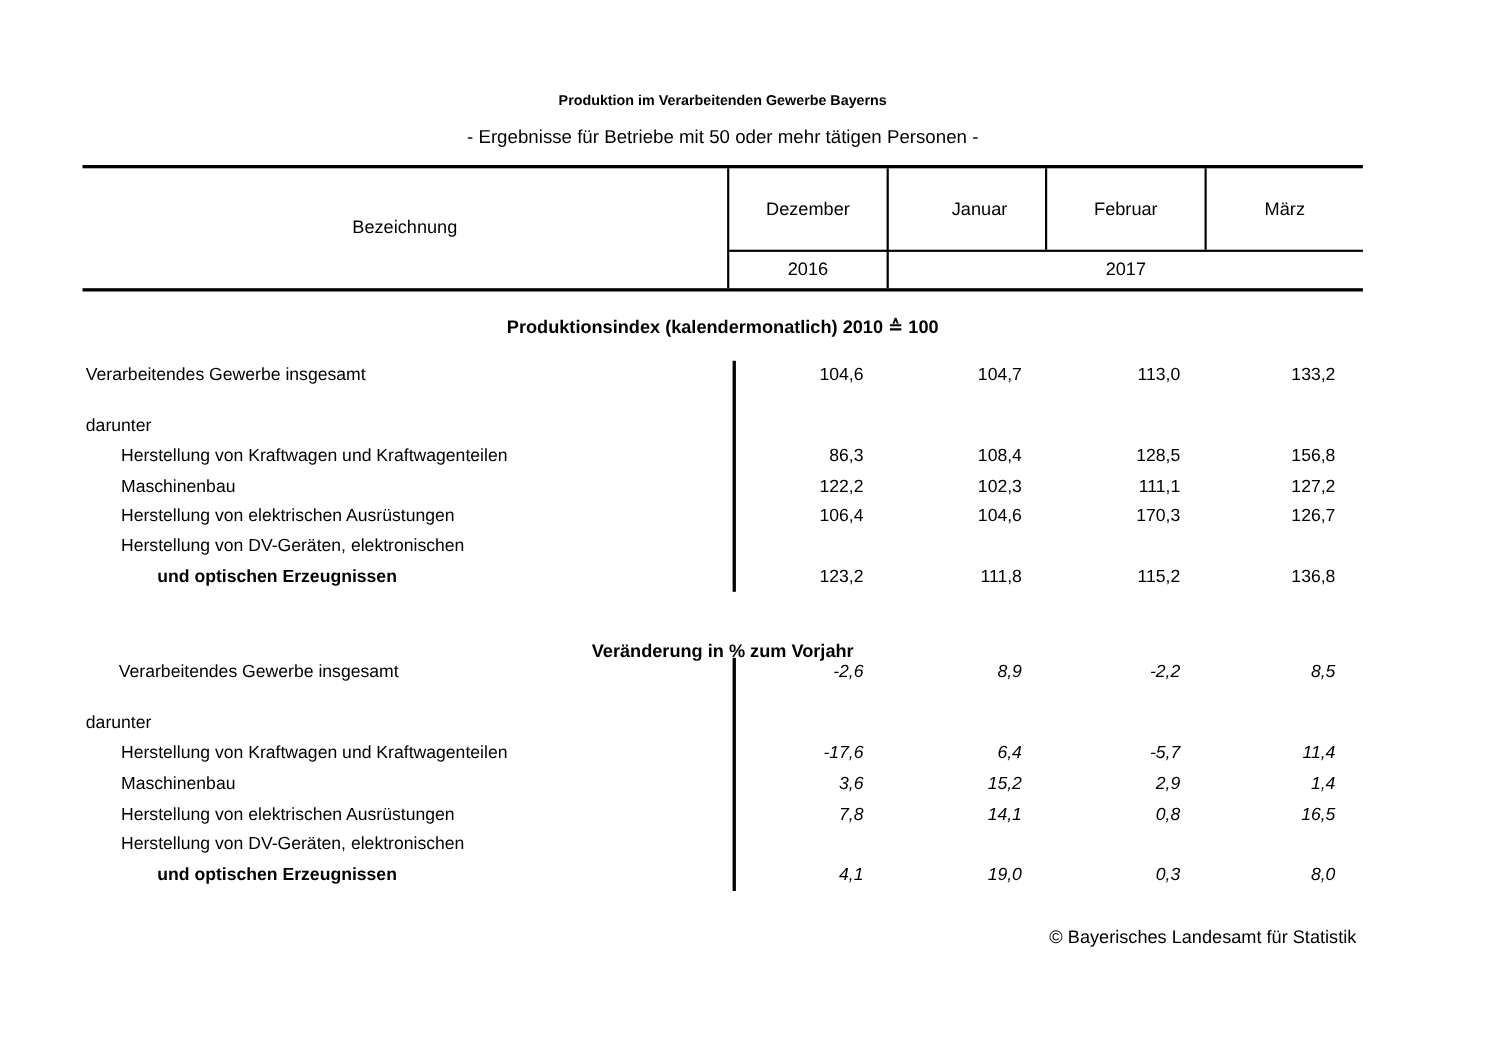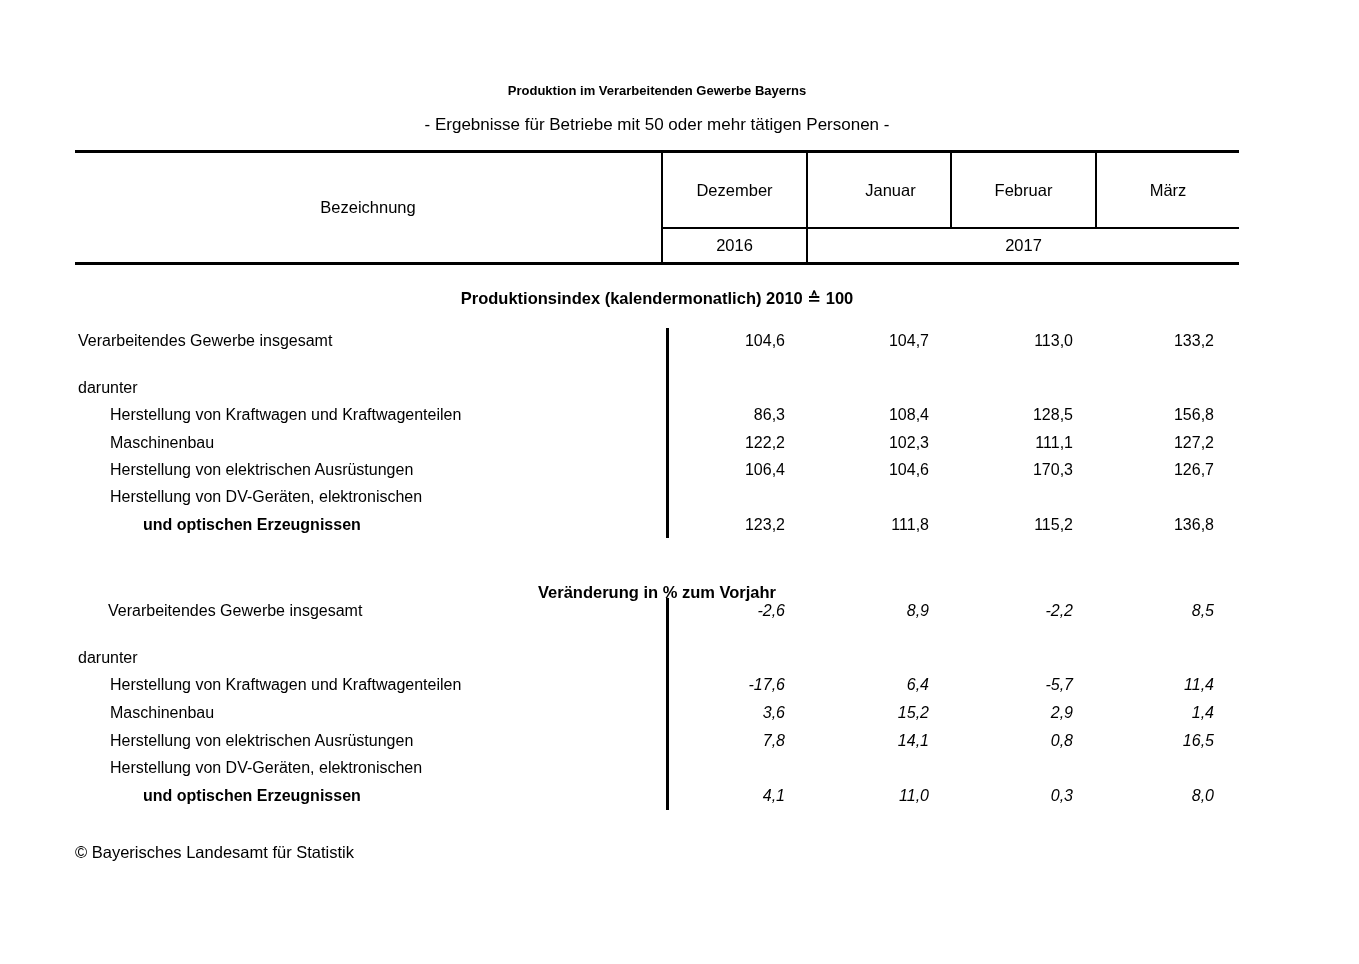--- a/index.html
+++ b/index.html
@@ -63,21 +63,21 @@
   .x2 { left: 35px; }  
   .x3 { left: 68px; font-weight: bold; }  
   .v0 { left: 592px; }
   .v1 { left: 736px; }
   .v2 { left: 880px; }
   .v3 { left: 1021px; }
   .italic-vals .val { font-style: italic; }
 
   .page-footer {
     position: absolute; left: 0; top: 841px; width: 100%;
-    padding-right: 6px; 
+    padding-right: 6px; text-align: right;
     font-size: 16.5px; line-height: 22px; white-space: nowrap;
   }
 </style>
 </head>
 <body>
 
 <div class="doc">
 
   <div class="centered page-title">Produktion im Verarbeitenden Gewerbe Bayerns</div>
   <div class="centered page-subtitle">- Ergebnisse für Betriebe mit 50 oder mehr tätigen Personen -</div>
@@ -188,20 +188,20 @@
     <span class="val v2">0,8</span>
     <span class="val v3">16,5</span>
   </div>
 
   <div class="row" style="top:754px">
     <span class="lbl x2">Herstellung von DV-Geräten, elektronischen</span>
   </div>
   <div class="row italic-vals" style="top:782px">
     <span class="lbl x3">und optischen Erzeugnissen</span>
     <span class="val v0">4,1</span>
-    <span class="val v1">11,0</span>
+    <span class="val v1">19,0</span>
     <span class="val v2">0,3</span>
     <span class="val v3">8,0</span>
   </div>
 
   <div class="page-footer">© Bayerisches Landesamt für Statistik</div>
 
 </div>
 
 </body></html>

